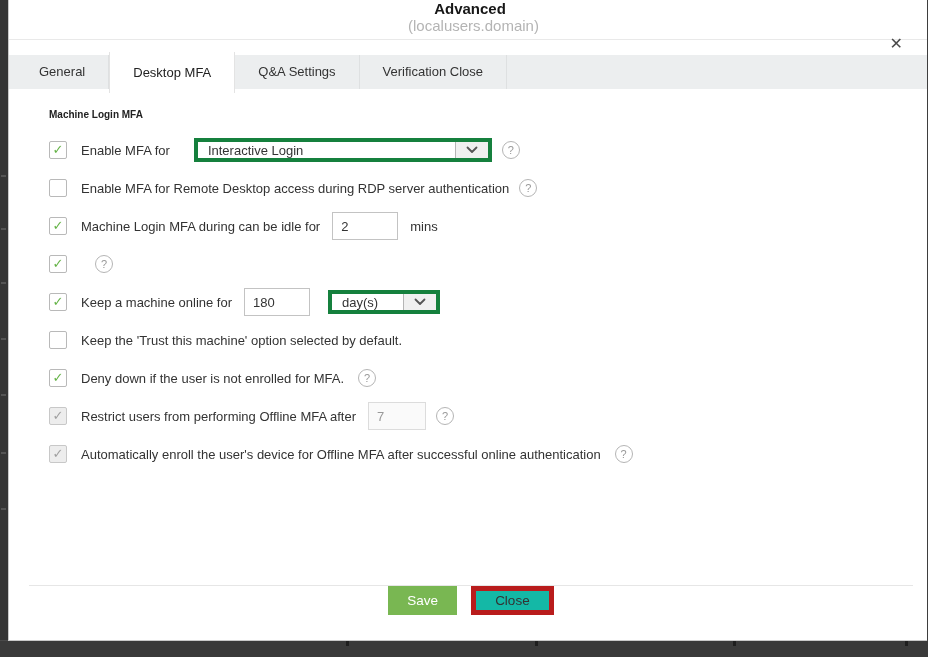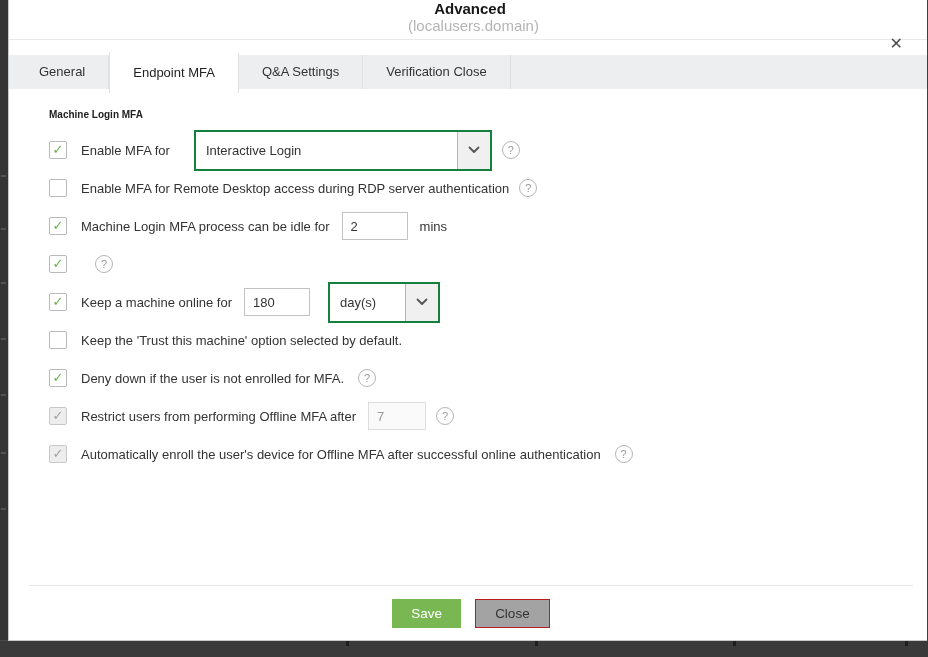--- a/index.html
+++ b/index.html
@@ -48,21 +48,21 @@
 
   .cb{
     width:16px;height:16px;border:1px solid #b9b9b9;border-radius:2px;background:#fff;
     display:flex;align-items:center;justify-content:center;margin-right:14px;flex:0 0 auto;cursor:pointer;
   }
   .cb .check{color:#64b346;font-size:13px;font-weight:bold;line-height:1;transform:translateY(-1px);}
   .cb.disabled{background:#ededed;border-color:#c8c8c8;cursor:default;}
   .cb.disabled .check{color:#9f9f9f;}
 
   .sel{
-    display:flex;align-items:stretch;height:41px;border:2px solid #15803d;background:#fff;
+    display:flex;align-items:stretch;height:24px;border:4px solid #15803d;background:#fff;
     box-sizing:border-box;cursor:pointer;justify-content:center;
   }
   .sel .sel-val{display:flex;align-items:center;padding:0 10px;font-size:13px;color:#333;flex:1;white-space:nowrap;}
   .sel .sel-arrow{width:32px;background:#f0f0f0;border-left:1px solid #b5b5b5;display:flex;align-items:center;justify-content:center;flex:0 0 auto;}
   .sel.disabled{border-color:#cfcfcf;background:#e9e9e9;cursor:default;}
   .sel.disabled .sel-val{color:#8a8a8a;background:#e9e9e9;}
   .sel.disabled .sel-arrow{background:#e9e9e9;border-left:1px solid #cfcfcf;}
   .sel-mfa{width:298px;margin-left:24px;}
   .sel-days{width:112px;margin-left:18px;}
   .sel-days-dis{width:128px;margin-left:16px;}
@@ -76,26 +76,26 @@
 
   .help{
     width:16px;height:16px;border:1px solid #b5b5b5;border-radius:50%;color:#999;
     font-size:11px;display:flex;align-items:center;justify-content:center;margin-left:10px;flex:0 0 auto;cursor:pointer;
   }
   .help.tight{margin-left:14px;}
 
   
   .footer{
     position:absolute;left:20px;right:14px;bottom:0;height:54px;
-    border-top:1px solid #e6e6e6;display:flex;align-items:center;justify-content:center;gap:14px;
+    border-top:1px solid #e6e6e6;display:flex;align-items:flex-start;justify-content:center;gap:14px;
   }
   .btn{font-size:13.5px;height:29px;padding:0 19px;border:none;cursor:pointer;
        font-family:"Liberation Sans","DejaVu Sans",sans-serif;}
   .btn-save{background:#79b752;color:#ffffff;}
-  .btn-close{background:#a3a3a3;color:#333;border:1px solid #b91c1c;}
+  .btn-close{background:#14b8a6;color:#333;border:5px solid #b91c1c;}
 
   .chev{display:block;}
 </style>
 </head>
 <body>
 
 <div class="left-strip">
   <div class="left-dash" style="top:175px"></div>
   <div class="left-dash" style="top:228px"></div>
   <div class="left-dash" style="top:282px"></div>
@@ -114,21 +114,21 @@
 <div class="modal">
 
   <div class="modal-header">
     <span class="modal-title">Advanced</span>
     <span class="modal-subtitle">(localusers.domain)</span>
     <span class="close-x">✕</span>
   </div>
 
   <div class="tabbar">
     <div class="tab first">General</div>
-    <div class="tab active">Endpoint MFA</div>
+    <div class="tab active">Desktop MFA</div>
     <div class="tab">Q&amp;A Settings</div>
     <div class="tab">Verification Close</div>
   </div>
 
   <div class="content">
     <div class="section-title">Machine Login MFA</div>
 
     <div class="row">
       <span class="cb">
           <span class="check">✓</span>
@@ -148,21 +148,21 @@
     <div class="row">
       <span class="cb"></span>
       <span class="lbl">Enable MFA for Remote Desktop access during RDP server authentication</span>
       <span class="help">?</span>
     </div>
 
     <div class="row">
       <span class="cb">
           <span class="check">✓</span>
         </span>
-      <span class="lbl">Machine Login MFA process can be idle for</span>
+      <span class="lbl">Machine Login MFA during can be idle for</span>
       <input class="txt in-gap" value="2" style="">
       <span class="lbl in-gap">mins</span>
     </div>
 
     <div class="row">
       <span class="cb">
           <span class="check">✓</span>
         </span>
       <span class="help tight">?</span>
     </div>

